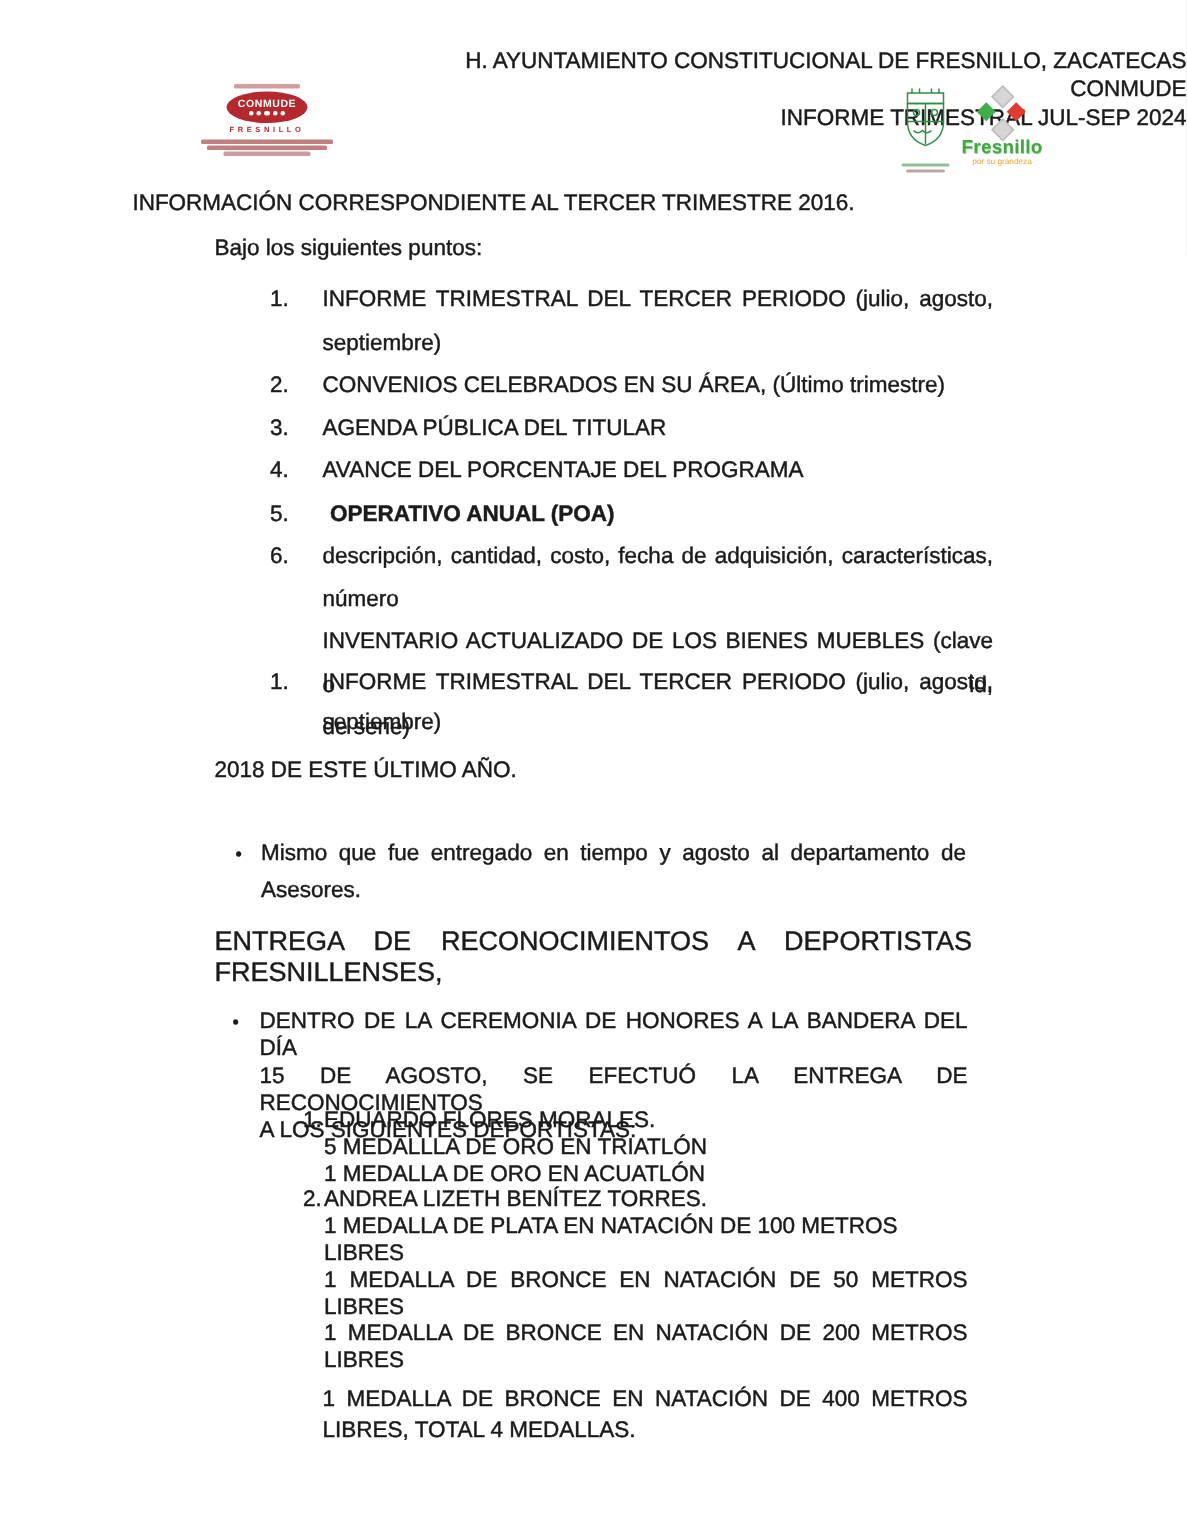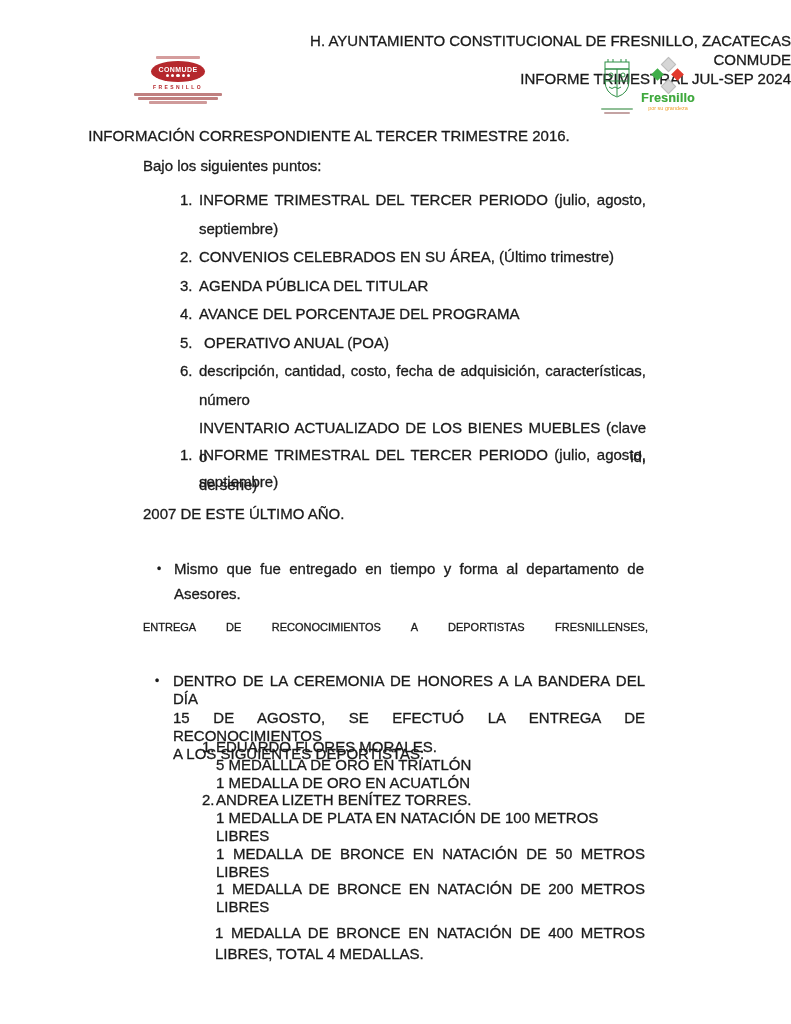--- a/index.html
+++ b/index.html
@@ -47,28 +47,28 @@
 
   
   .doc-title { position:absolute; top:126px; left:0; width:658px; text-align:center; font-size:15px; line-height:19px; }
   .intro { position:absolute; top:156px; left:143px; font-size:15px; line-height:19px; }
 
   .j { text-align:justify; text-align-last:justify; }
 
   .pointlist { position:absolute; top:186px; left:180px; }
   .pt { display:flex; font-size:15px; line-height:28.5px; }
   .pt .num { width:19px; flex:none; }
-  .pt .txt { width:447px; }
-  .pt.sp5 .txt { padding-left:5px; width:442px; }
+  .pt .txt { width:447px;margin-left:16px; }
+  .pt.sp5 .txt { padding-left:5px; width:442px;font-weight:bold; }
 
   .restate { position:absolute; top:441px; left:180px; }
   .restate .pt { line-height:27px; }
 
   .para1 { position:absolute; top:503px; left:143px; width:505px; font-size:15px; line-height:21px; }
-  .para2 { position:absolute; top:617px; left:143px; width:505px; font-size:11px; line-height:21px; }
+  .para2 { position:absolute; top:617px; left:143px; width:505px; font-size:18px; line-height:21px; }
 
   .bullet-row { display:flex; font-size:15px; }
   .b1 { position:absolute; top:557px; left:157px; }
   .b1 .bullet-row { line-height:24.5px; }
   .b1 .dot { width:17px; flex:none; font-size:12px; }
   .b1 .btxt { width:470px; }
   .b2 { position:absolute; top:672px; left:155px; }
   .b2 .bullet-row { line-height:18.3px; }
   .b2 .dot { width:18px; flex:none; font-size:12px; }
   .b2 .btxt { width:472px; }
@@ -193,28 +193,28 @@
     <div class="pt">
       <span class="num">1.</span>
       <div class="txt">
         <div class="j">INFORME TRIMESTRAL DEL TERCER PERIODO (julio, agosto,</div>
         <div>septiembre)</div>
       </div>
     </div>
   </div>
 
   <div class="para1 t">
-    <div>2007 DE ESTE ÚLTIMO AÑO.</div>
+    <div>2018 DE ESTE ÚLTIMO AÑO.</div>
   </div>
 
   <div class="b1 t">
     <div class="bullet-row">
       <span class="dot">•</span>
       <div class="btxt">
-        <div class="j">Mismo que fue entregado en tiempo y forma al departamento de</div>
+        <div class="j">Mismo que fue entregado en tiempo y agosto al departamento de</div>
         <div>Asesores.</div>
       </div>
     </div>
   </div>
 
   <div class="para2 t">
     <div class="j">ENTREGA DE RECONOCIMIENTOS A DEPORTISTAS FRESNILLENSES,</div>
   </div>
 
   <div class="b2 t">

